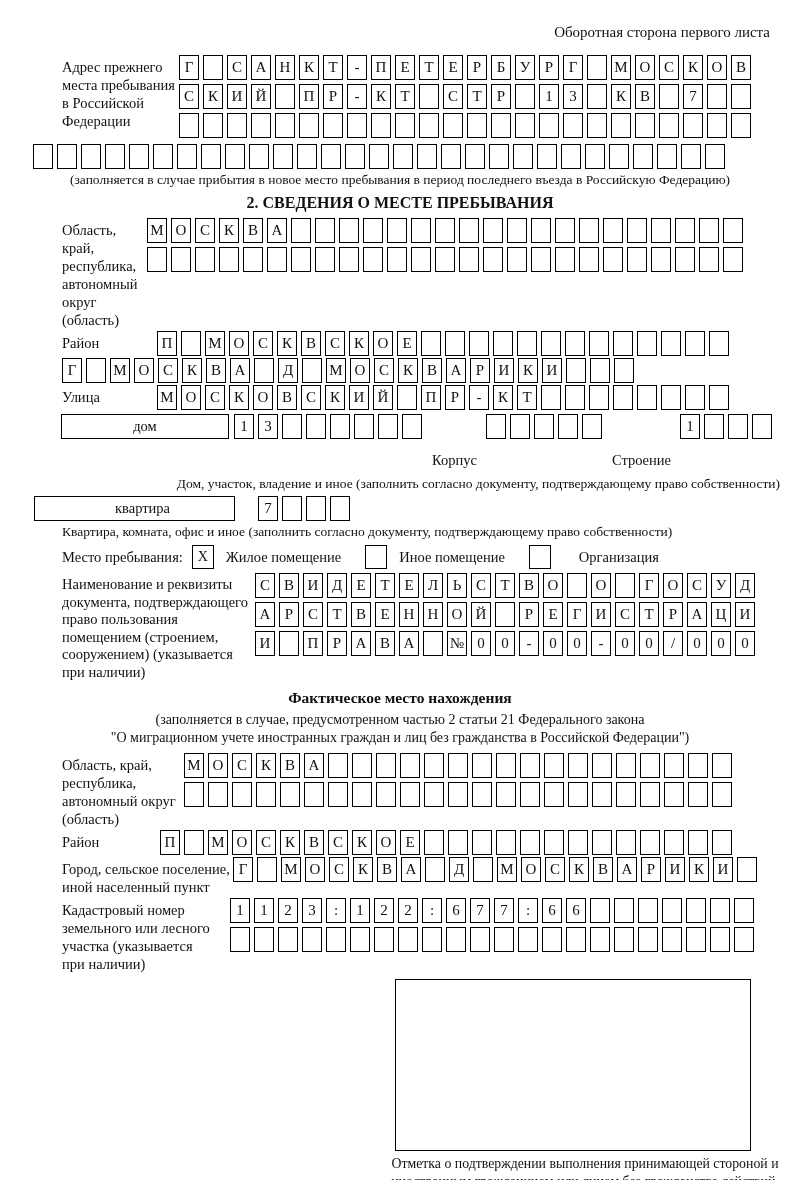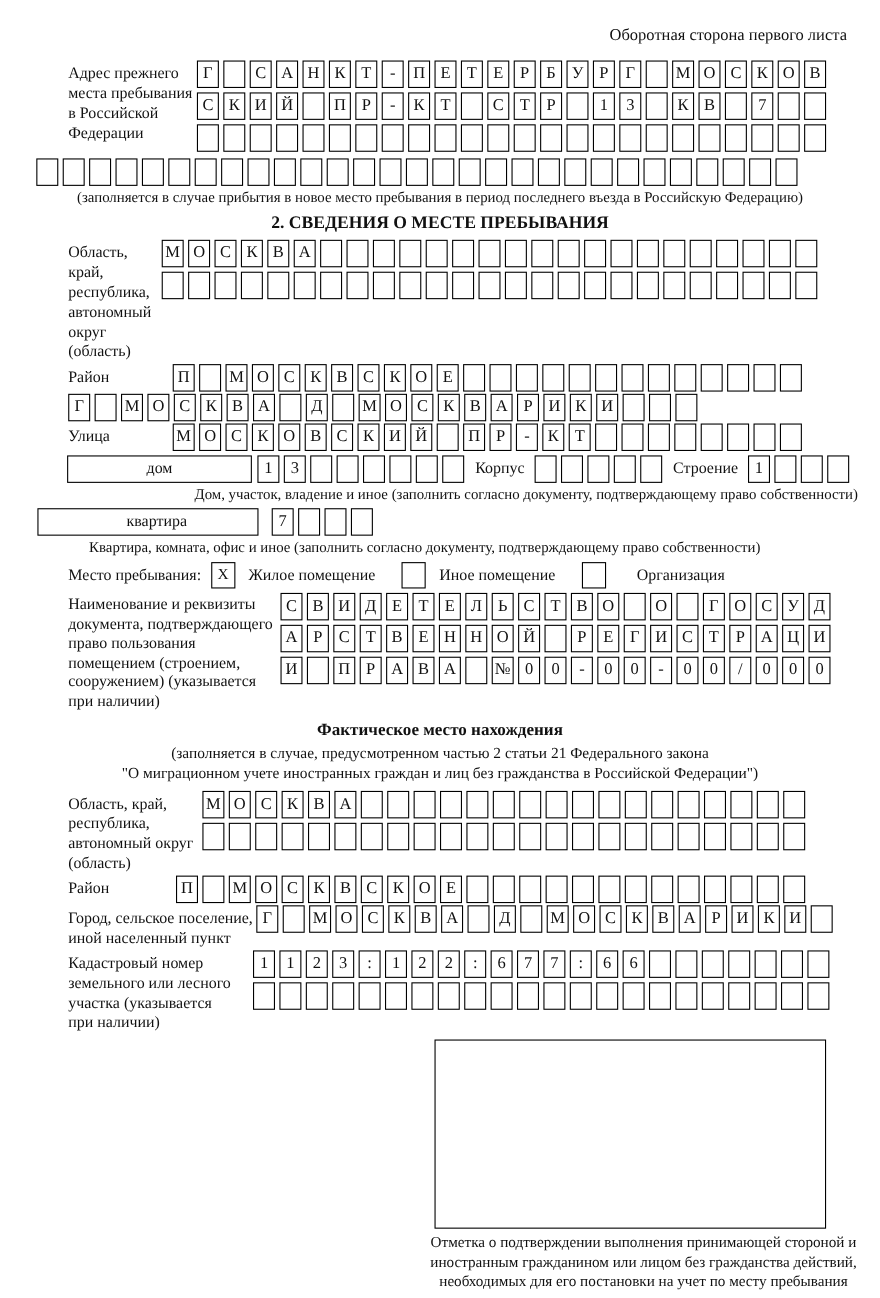--- a/index.html
+++ b/index.html
@@ -55,22 +55,22 @@
   }
   .pre-caption{white-space:pre-line;font-size:14px;line-height:18px;}
   .mt2{margin-top:2px;} .mt4{margin-top:4px;} .mt6{margin-top:6px;}
   .labelbox{
     box-sizing:border-box;
     border:1.5px solid #000;height:25px;
     font-size:14.5px;line-height:22px;text-align:center;
   }
   .house-row{display:flex;align-items:flex-start;margin-left:34px;margin-top:4px;}
   .house-label{flex:0 0 168px;margin-right:5px;margin-left:27px;}
-  .apt-label{flex:0 0 201px;margin-right:12px;padding-left:16px;}
-  .inline-label{font-size:14.5px;line-height:25px;padding:0 9px 0 6px;white-space:nowrap;}
+  .apt-label{flex:0 0 201px;margin-right:23px;padding-left:16px;}
+  .inline-label{font-size:14.5px;line-height:25px;padding:0 9px 0 6px;white-space:nowrap;margin-top:34px;}
   .residence{display:flex;align-items:center;margin-left:62px;margin-top:5px;}
   .res-label{font-size:14.5px;margin-right:9px;white-space:nowrap;}
   .checkbox{
     box-sizing:border-box;
     width:22px;height:24px;border:1.5px solid #000;
     font-size:14px;line-height:21px;text-align:center;
     margin-right:12px;flex:0 0 22px;
   }
   .opt-label{font-size:14.5px;margin-right:24px;white-space:nowrap;}
   .res-caption{width:600px;margin-left:60px;}
@@ -397,21 +397,21 @@
 
   <div class="house-row">
     <div class="labelbox apt-label">квартира</div>
     <div class="cellrow">
         <span class="cell">7</span>
         <span class="cell"></span>
         <span class="cell"></span>
         <span class="cell"></span>
       </div>
   </div>
-  <div class="caption" style="text-align:left;margin-left:81px;">Квартира, комната, офис и иное (заполнить согласно документу, подтверждающему право собственности)</div>
+  <div class="caption" style="text-align:left;margin-left:62px;">Квартира, комната, офис и иное (заполнить согласно документу, подтверждающему право собственности)</div>
 
   <div class="residence">
     <span class="res-label">Место пребывания:</span>
     <span class="checkbox">X</span>
     <span class="opt-label">Жилое помещение</span>
     <span class="checkbox"></span>
     <span class="opt-label">Иное помещение</span>
     <span class="checkbox" style="margin-right:28px;"></span>
     <span class="opt-label">Организация</span>
   </div>

